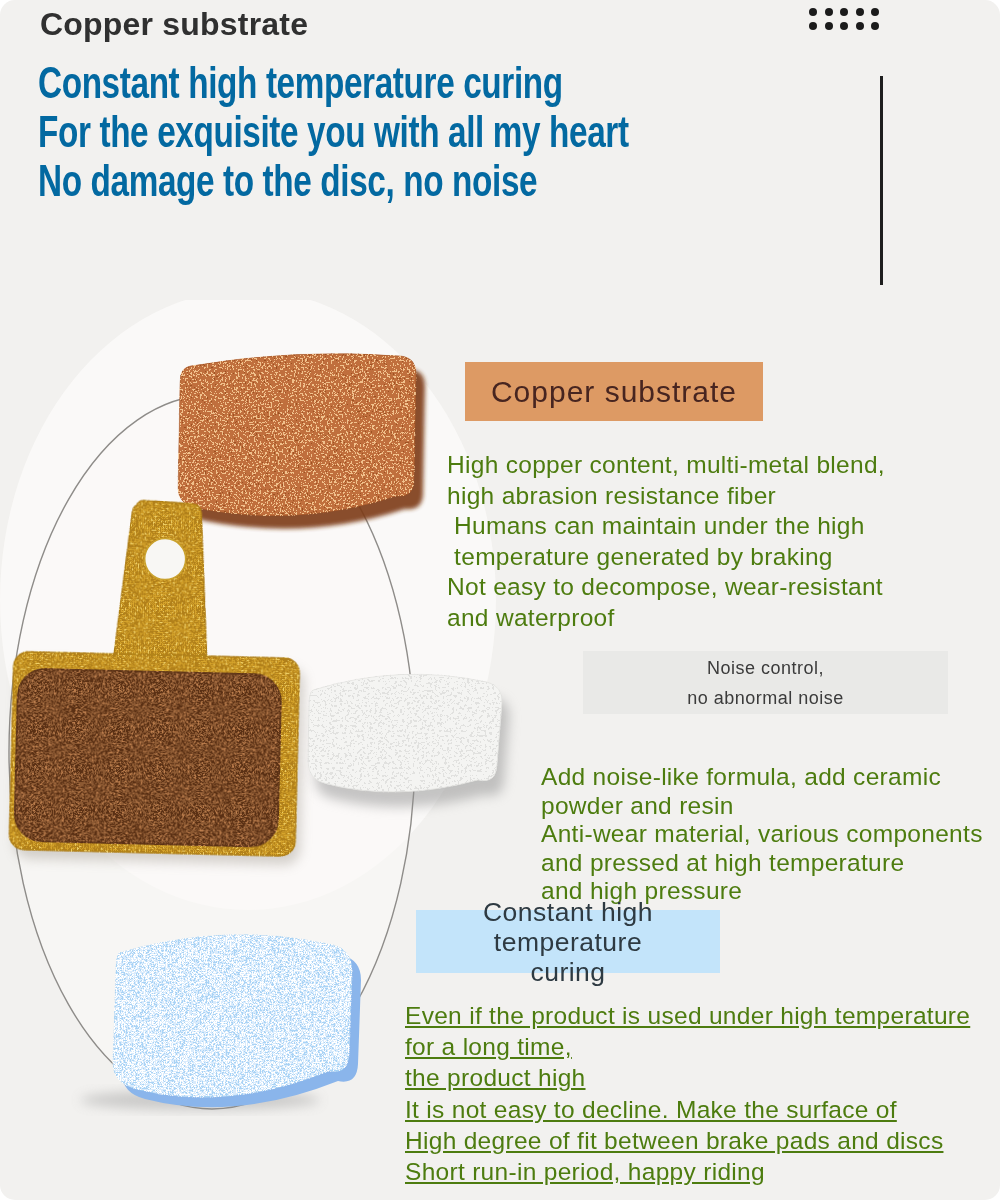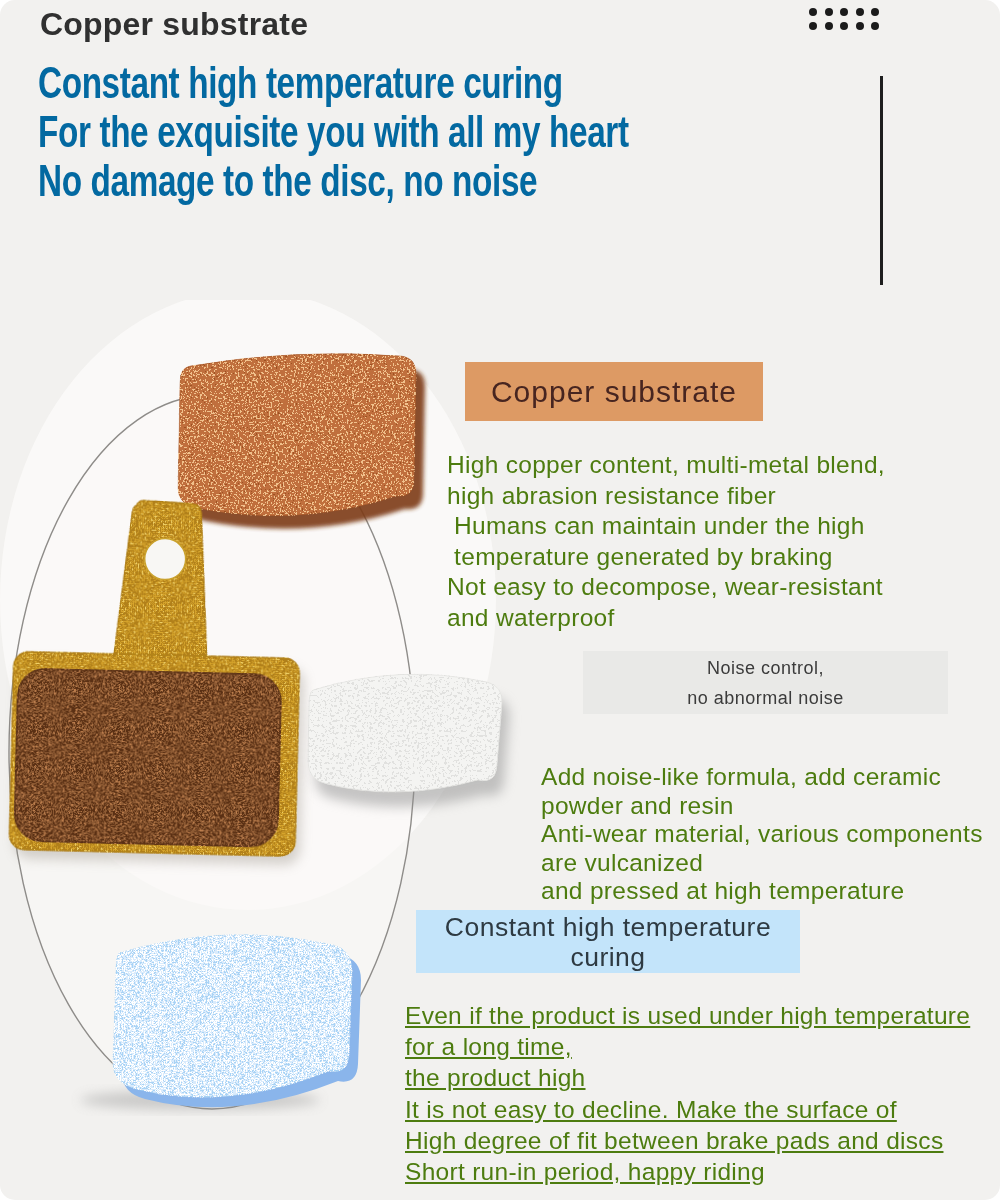--- a/index.html
+++ b/index.html
@@ -28,21 +28,21 @@
   .vline{position:absolute;left:880px;top:76px;width:3px;height:209px;background:#1e1e1e;}
   .collage{position:absolute;left:0;top:300px;width:530px;height:900px;}
   .hbox{
     position:absolute;display:flex;flex-direction:column;align-items:center;
     justify-content:center;text-align:center;
   }
   .hbox-orange{left:465px;top:362px;width:298px;height:59px;color:#472520;
     font-size:30px;letter-spacing:1px;}
   .hbox-gray{left:583px;top:651px;width:365px;height:63px;color:#3b3b3b;
     font-size:18px;line-height:30px;letter-spacing:.5px;align-items:center;}
-  .hbox-blue{left:416px;top:910px;width:384px;height:63px;color:#2e3a42;
+  .hbox-blue{left:416px;top:910px;width:304px;height:63px;color:#2e3a42;
     font-size:26.5px;line-height:30px;letter-spacing:.5px;}
   .body-block{position:absolute;color:#4d7c0f;letter-spacing:.3px;}
   .body-block div{white-space:pre;}
   .sec1{left:447px;top:450px;font-size:24.5px;line-height:30.6px;}
   .sec2{left:541px;top:735px;font-size:24.5px;line-height:28.6px;margin-top:28px;}
   .sec3{left:405px;top:1000px;font-size:24.5px;line-height:31.2px;text-decoration:underline;}
 </style>
 </head>
 <body>
 
@@ -218,21 +218,20 @@
   </div>
 
   <div class="hbox hbox-gray" style="background-color: rgb(233, 233, 231);">
     <span>Noise control,</span>
     <span>no abnormal noise</span>
   </div>
   <div class="body-block sec2">
     <div>Add noise-like formula, add ceramic</div>
     <div>powder and resin</div>
     <div>Anti-wear material, various components</div>
-    <div>are vulcanized</div>
     <div>and pressed at high temperature</div>
     <div>and high pressure</div>
   </div>
 
   <div class="hbox hbox-blue" style="background-color: rgb(195, 228, 250);">
     <span>Constant high temperature</span>
     <span>curing</span>
   </div>
   <div class="body-block sec3">
     <div>Even if the product is used under high temperature</div>

